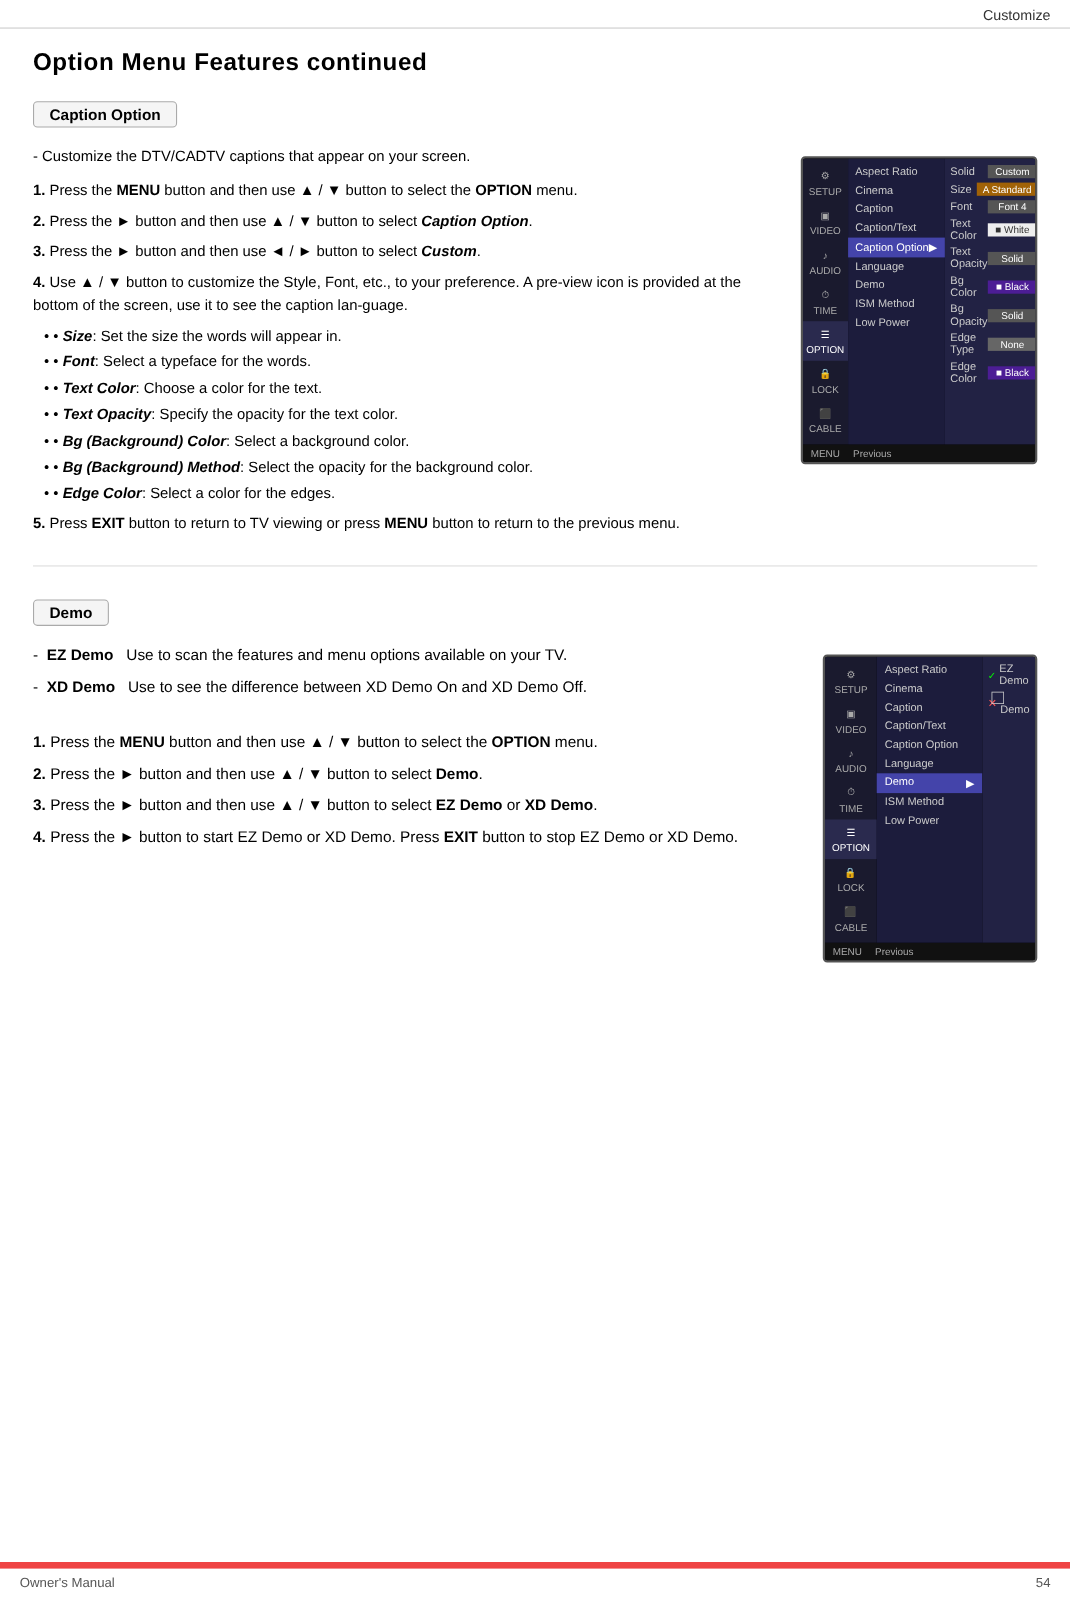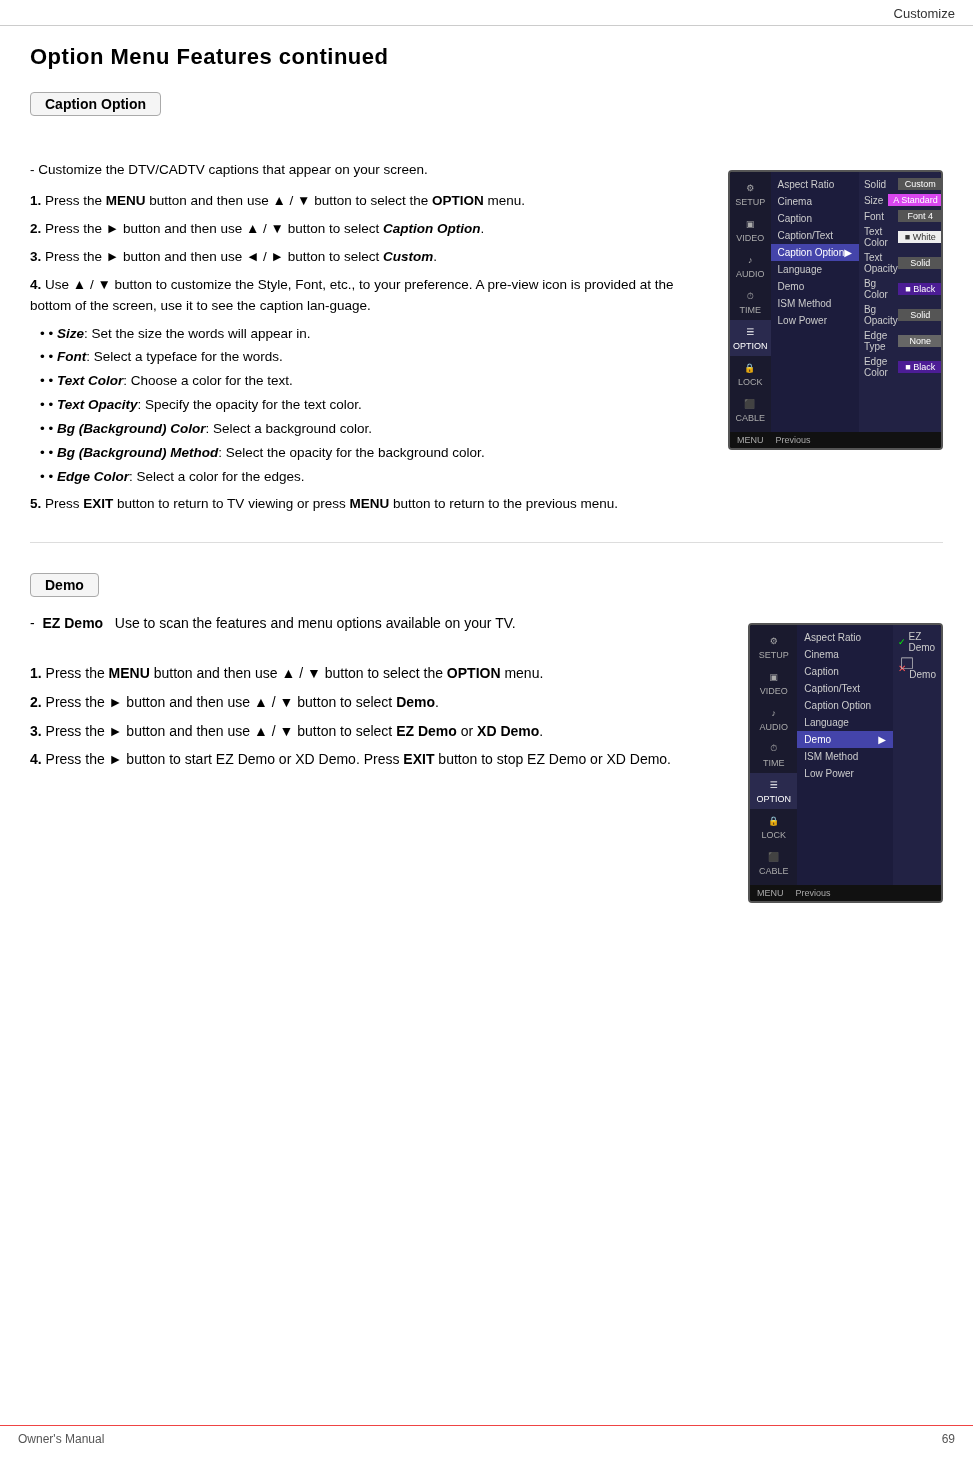--- a/index.html
+++ b/index.html
@@ -46,21 +46,20 @@
       color: #000;
       margin-bottom: 16px;
       background: #f5f5f5;
     }
 
     
     .section-layout {
       display: flex;
       gap: 18px;
       margin-bottom: 10px;
-      margin-top: 28px;
     }
 
     .section-text {
       flex: 1;
       font-size: 13.5px;
       line-height: 1.55;
     }
 
     .section-text p {
       margin-bottom: 7px;
@@ -177,21 +176,21 @@
     .tv-right-row .value {
       background: #555;
       color: #fff;
       padding: 1px 5px;
       font-size: 9px;
       min-width: 45px;
       text-align: center;
     }
 
     .tv-right-row .value.blue-bg {
-      background: #d946ef;
+      background: #a16207;
     }
 
     .tv-right-row .value.white-swatch {
       background: #eee;
       color: #333;
     }
 
     .tv-right-row .value.black-swatch {
       background: #4c1d95;
       color: #fff;
@@ -271,21 +270,21 @@
     .page-footer {
       position: absolute;
       bottom: 12px;
       left: 0;
       right: 0;
       display: flex;
       justify-content: space-between;
       padding: 0 18px;
       font-size: 12px;
       color: #555;
-      border-top: 1px solid #ef4444;
+      border-top: 6px solid #ef4444;
       padding-top: 6px;
     }
 
     
     hr.section-divider {
       border: none;
       border-top: 1px solid #ddd;
       margin: 20px 0;
     }
     
@@ -440,20 +439,23 @@
   <hr class="section-divider">
 
   <div class="demo-section">
     <div class="section-badge">Demo</div>
 
     <div class="demo-layout">
       <div class="demo-text">
         <p>
           - &nbsp;<strong>EZ Demo</strong> &nbsp; Use to scan the features and menu options available on your TV.
         </p>
+        <p>
+          - &nbsp;<strong>XD Demo</strong> &nbsp; Use to see the difference between XD Demo On and XD Demo Off.
+        </p>
         <br>
         <p>
           <span class="step-num">1.</span> Press the <strong>MENU</strong> button and then use ▲ / ▼  button to select the <strong>OPTION</strong> menu.
         </p>
         <p>
           <span class="step-num">2.</span> Press the ► button and then use ▲ / ▼ button to select <strong>Demo</strong>.
         </p>
         <p>
           <span class="step-num">3.</span> Press the ► button and then use ▲ / ▼ button to select <strong>EZ Demo</strong> or <strong>XD Demo</strong>.
         </p>
@@ -529,14 +531,14 @@
           </div>
         </div>
       </div>
     </div>
   </div>
 
 </div>
 
 <div class="page-footer">
   <span>Owner's Manual</span>
-  <span>69</span>
+  <span>54</span>
 </div>
 
 </body></html>

